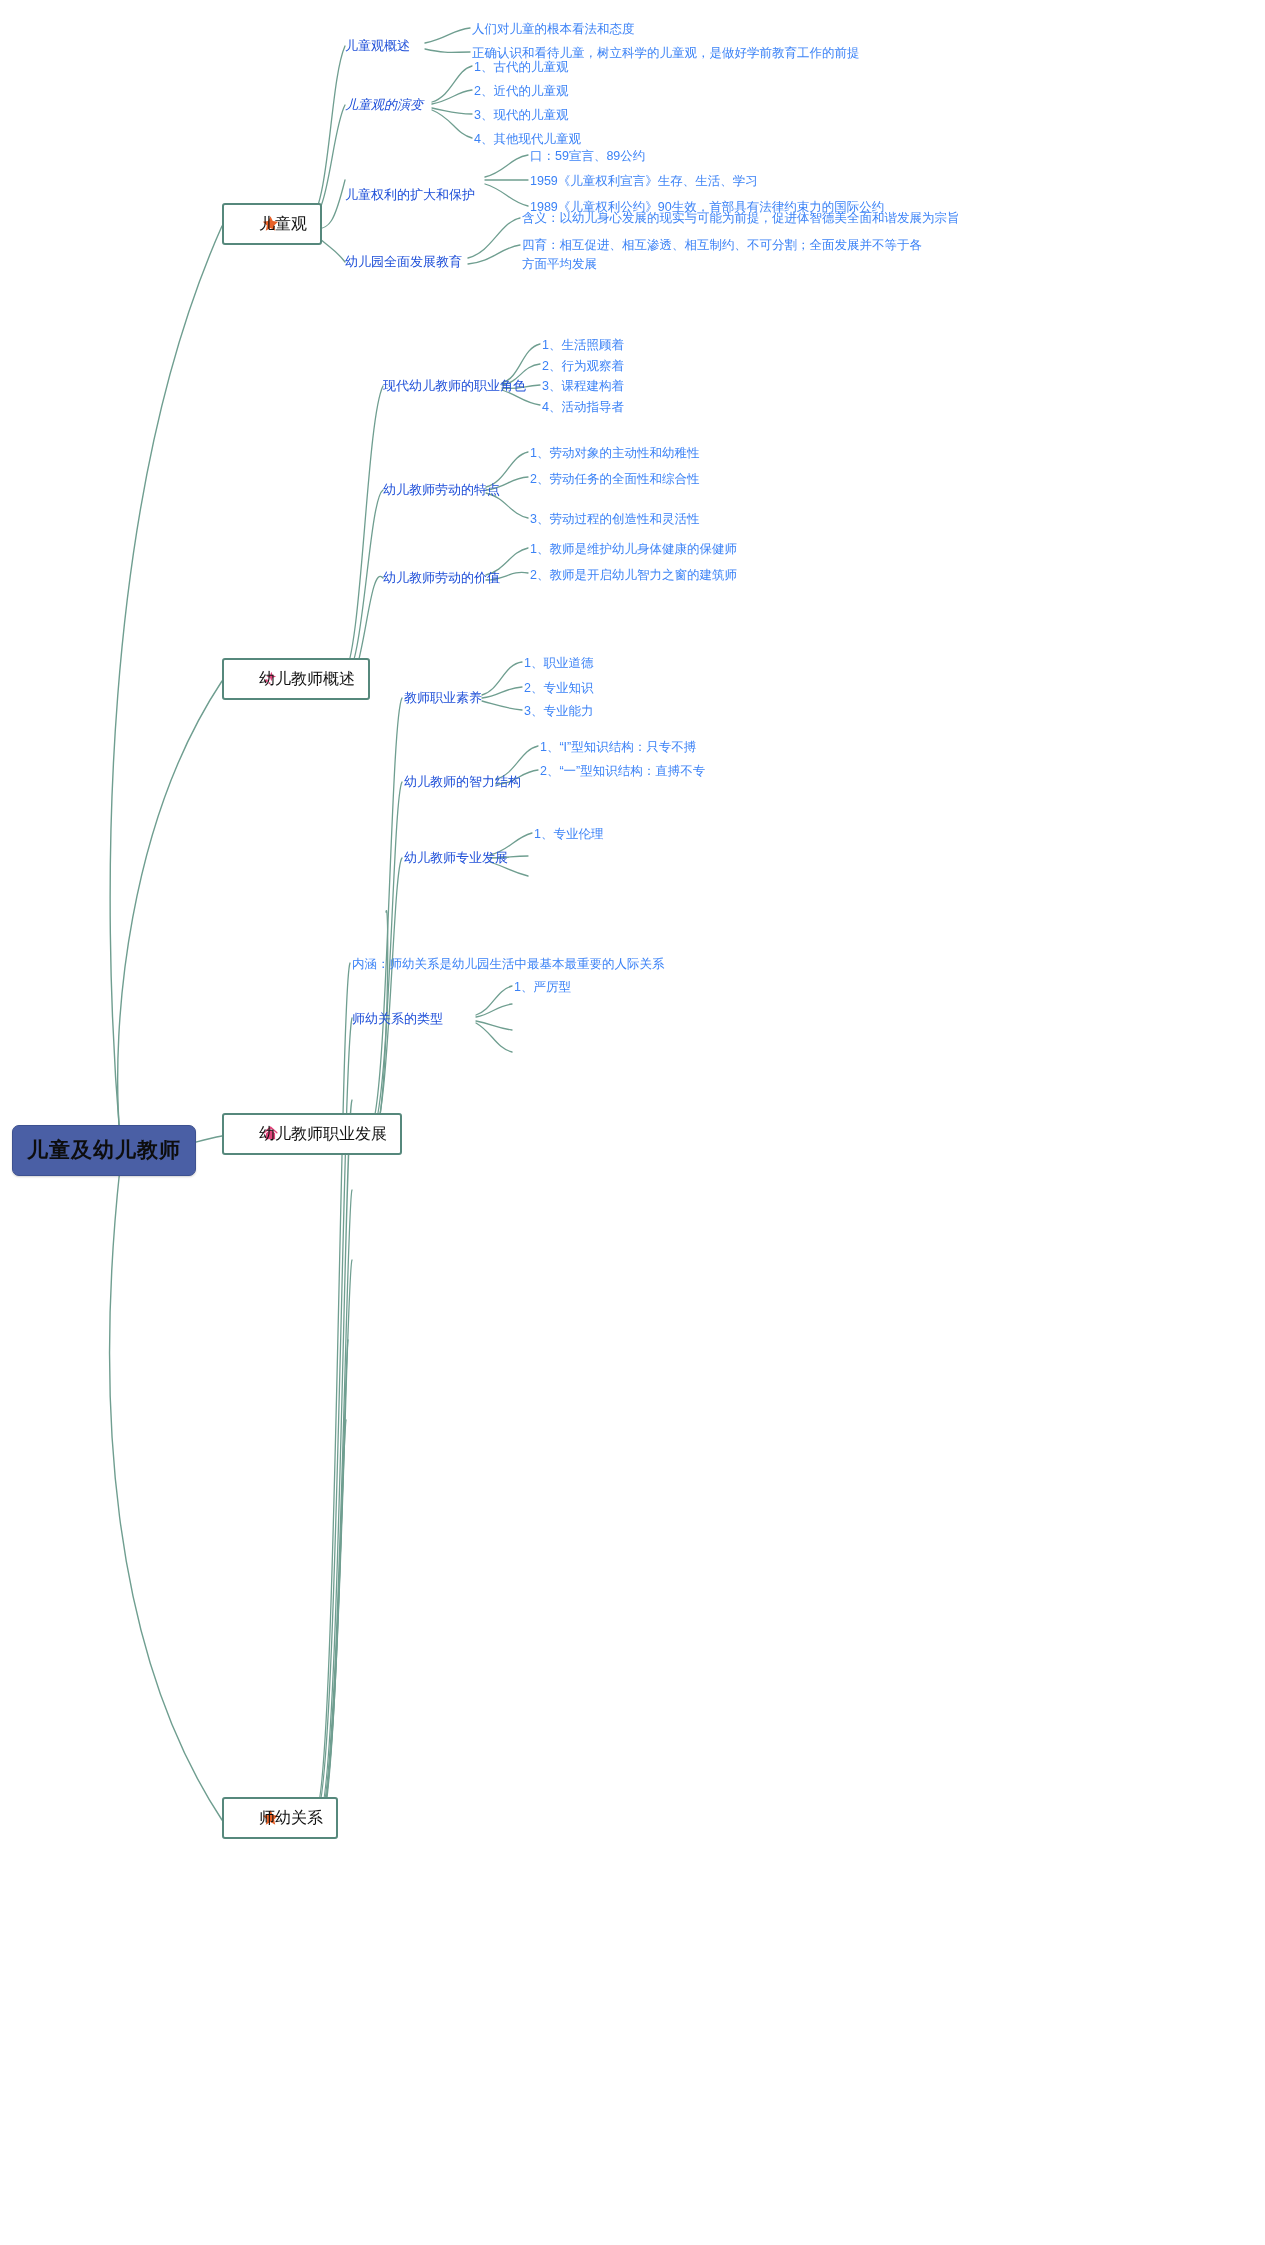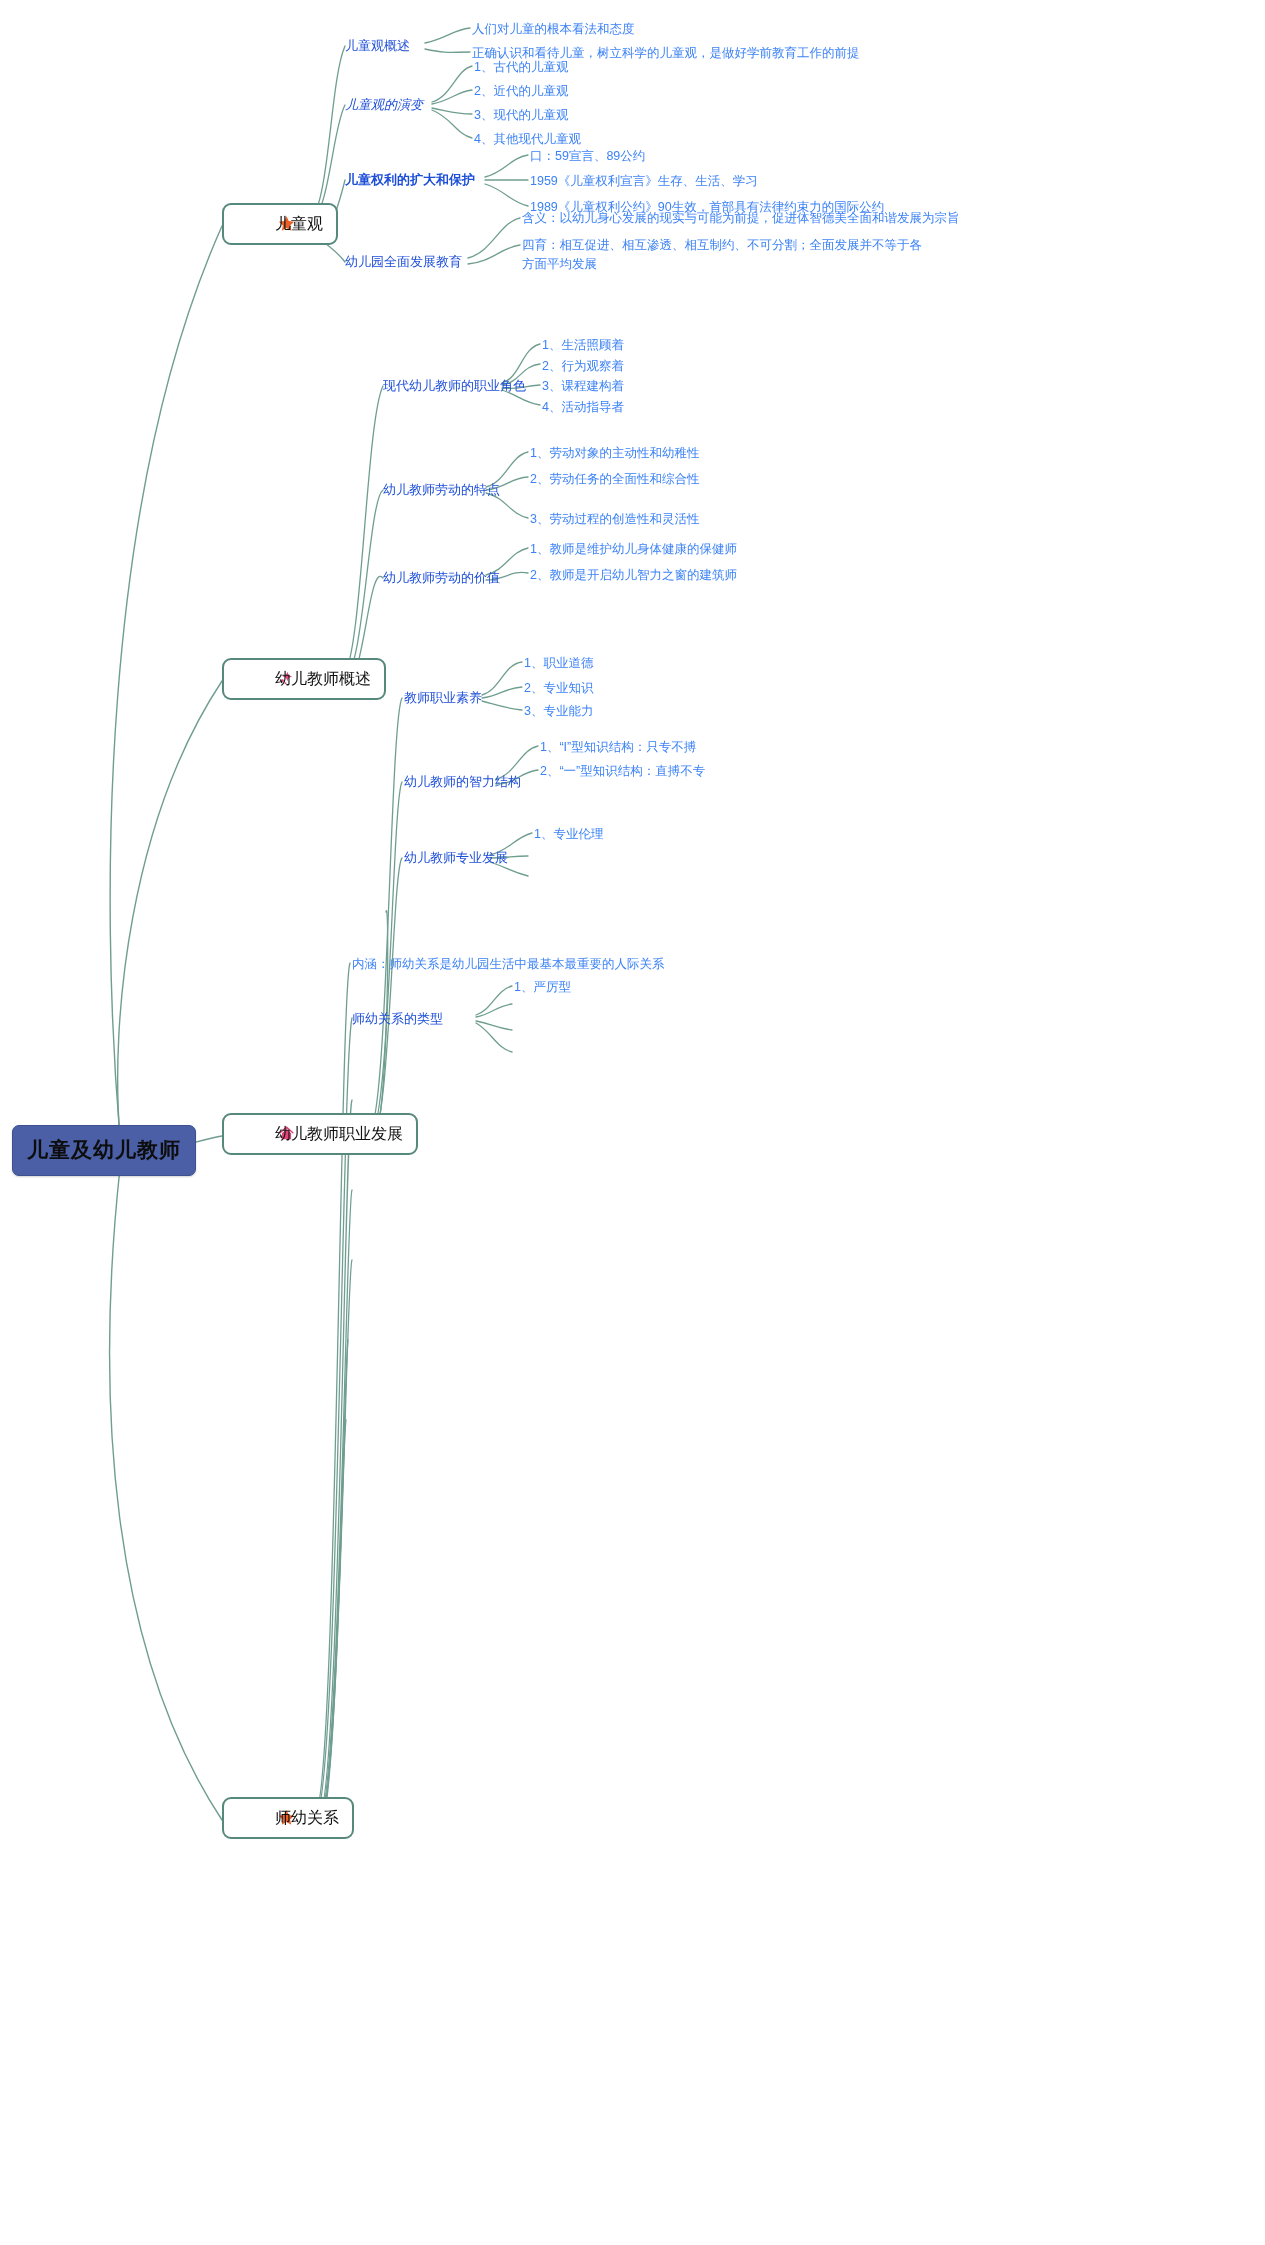--- a/index.html
+++ b/index.html
@@ -42,23 +42,23 @@
     font-size: 21px;
     font-weight: bold;
     padding: 9px 14px 10px 14px;
     letter-spacing: 1px;
     box-shadow: 0 1px 2px rgba(0,0,0,.18);
   }
   
   .branch {
     background: #ffffff;
     border: 2px solid #56887c;
-    border-radius: 9px;
+    border-radius: 3px;
     font-size: 16px;
-    padding: 7px 13px 8px 27px;
+    padding: 7px 13px 8px 11px;
     display: flex;
     align-items: center;
     gap: 7px;
     color: #111;
   }
   .branch .ico {
     display: inline-block;
     width: 17px;
     height: 17px;
     flex: 0 0 auto;
@@ -177,21 +177,21 @@
   <div class="node l2" style="left:345px; top:37px;">儿童观概述</div>
   <div class="node l3" style="left:472px; top:20px;">人们对儿童的根本看法和态度</div>
   <div class="node l3" style="left:472px; top:44px;">正确认识和看待儿童，树立科学的儿童观，是做好学前教育工作的前提</div>
 
   <div class="node l2" style="left:345px; top:96px;font-style:italic;">儿童观的演变</div>
   <div class="node l3" style="left:474px; top:58px;">1、古代的儿童观</div>
   <div class="node l3" style="left:474px; top:82px;">2、近代的儿童观</div>
   <div class="node l3" style="left:474px; top:106px;">3、现代的儿童观</div>
   <div class="node l3" style="left:474px; top:130px;">4、其他现代儿童观</div>
 
-  <div class="node l2" style="left:345px; top:171px;font-weight:bold;">儿童权利的扩大和保护</div>
+  <div class="node l2" style="left:345px; top:186px;">儿童权利的扩大和保护</div>
   <div class="node l3" style="left:530px; top:147px;">口：59宣言、89公约</div>
   <div class="node l3" style="left:530px; top:172px;">1959《儿童权利宣言》生存、生活、学习</div>
   <div class="node l3" style="left:530px; top:198px;">1989《儿童权利公约》90生效，首部具有法律约束力的国际公约</div>
 
   <div class="node l2" style="left:345px; top:253px;">幼儿园全面发展教育</div>
   <div class="node l3" style="left:522px; top:209px;">含义：以幼儿身心发展的现实与可能为前提，促进体智德美全面和谐发展为宗旨</div>
   <div class="node l3 wrap" style="left:522px; top:236px; width:408px;">四育：相互促进、相互渗透、相互制约、不可分割；全面发展并不等于各方面平均发展</div>
 
   <div class="node branch" style="left:222px; top:658px;">
     <span class="ico">

